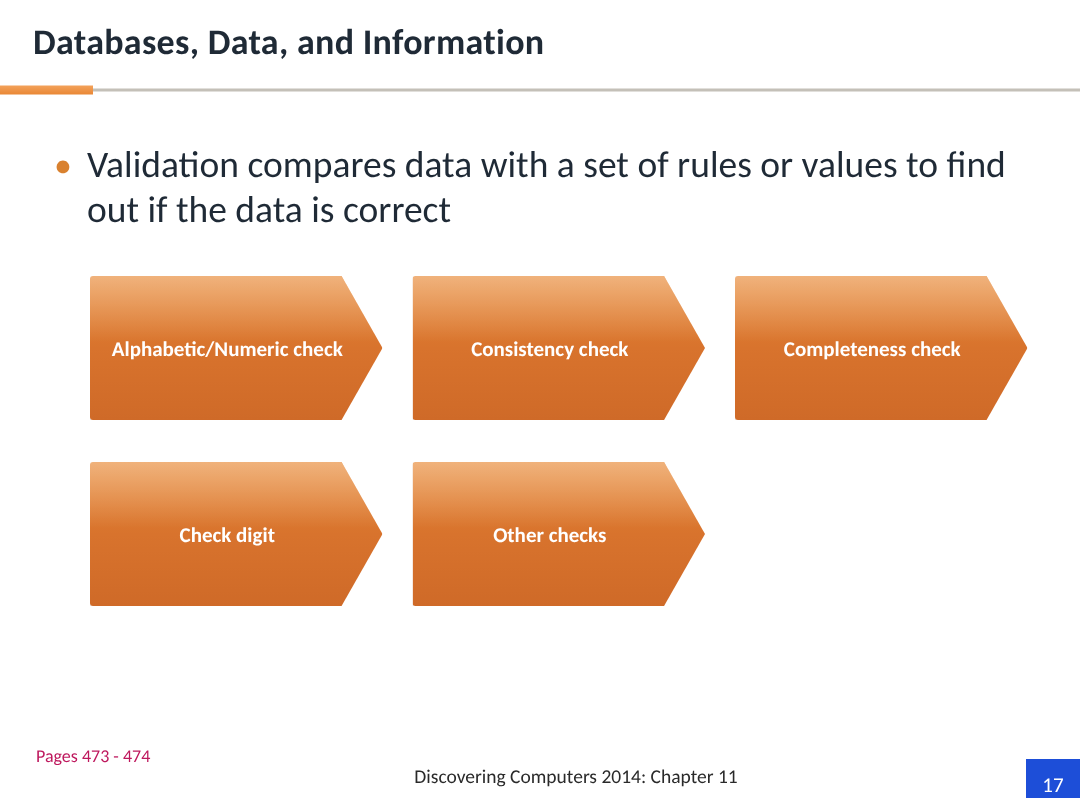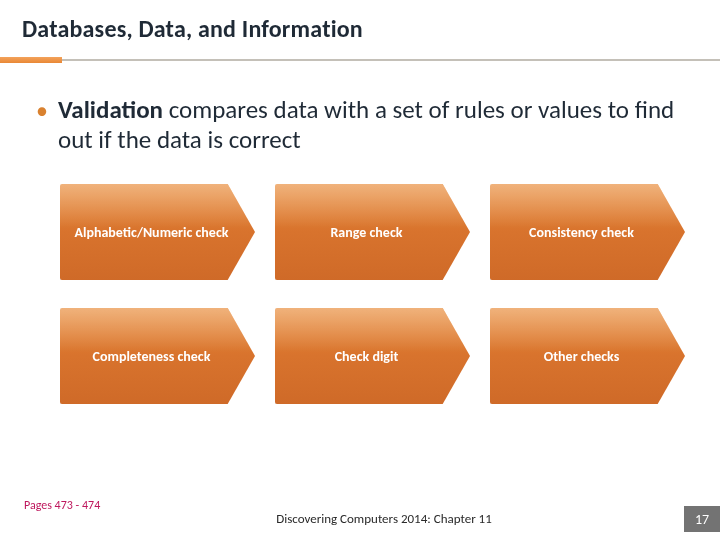--- a/index.html
+++ b/index.html
@@ -11,21 +11,21 @@
     color: #1f2a36;
     padding: 14px 0 10px 22px;
     letter-spacing: 0.2px;
   }
   .rule-area { position: relative; height: 10px; margin-top: 2px; }
   .rule-gray { position: absolute; left: 0; right: 0; top: 4px; height: 2px; background: #c4c0b8; }
   .rule-orange { position: absolute; left: 0; width: 62px; top: 2px; height: 6px; background: linear-gradient(#f3a25b,#e98735); }
   .body { padding: 30px 30px 0 36px; }
   .bullet { display: flex; font-size: 25px; color: #1f2a36; line-height: 1.18; }
   .bullet .dot { color: #d9812f; margin-right: 10px; line-height: 1; font-size: 24px; margin-top: 4px; }
-  .bold { font-weight: 700; }
+  .bold { font-weight: 400; }
   .grid {
     margin-top: 30px;
     margin-left: 24px;
     display: grid;
     grid-template-columns: repeat(3, 195px);
     grid-template-rows: repeat(2, 96px);
     column-gap: 20px;
     row-gap: 28px;
   }
   .chev {
@@ -67,25 +67,25 @@
     font-size: 13px;
     color: #2a2a2a;
     margin-left: 24px;
   }
   .pagenum {
     position: absolute;
     right: 0;
     bottom: 8px;
     width: 36px;
     height: 26px;
-    background: #737373;
+    background: #1d4ed8;
     color: #fff;
     font-size: 14px;
     display: flex;
-    align-items: center;
+    align-items: flex-end;
     justify-content: center;
     margin-top: 32px;
   }
 </style>
 </head>
 <body>
 
 <div class="slide">
   <div class="title">Databases, Data, and Information</div>
   <div class="rule-area">
@@ -99,23 +99,20 @@
       <span>
         <span class="bold">Validation</span><span> compares data with a set of rules or values to find out if the data is correct</span>
       </span>
     </div>
 
     <div class="grid">
       <div class="chev">
           <span>Alphabetic/Numeric check</span>
         </div>
       <div class="chev">
-          <span>Range check</span>
-        </div>
-      <div class="chev">
           <span>Consistency check</span>
         </div>
       <div class="chev">
           <span>Completeness check</span>
         </div>
       <div class="chev">
           <span>Check digit</span>
         </div>
       <div class="chev">
           <span>Other checks</span>

